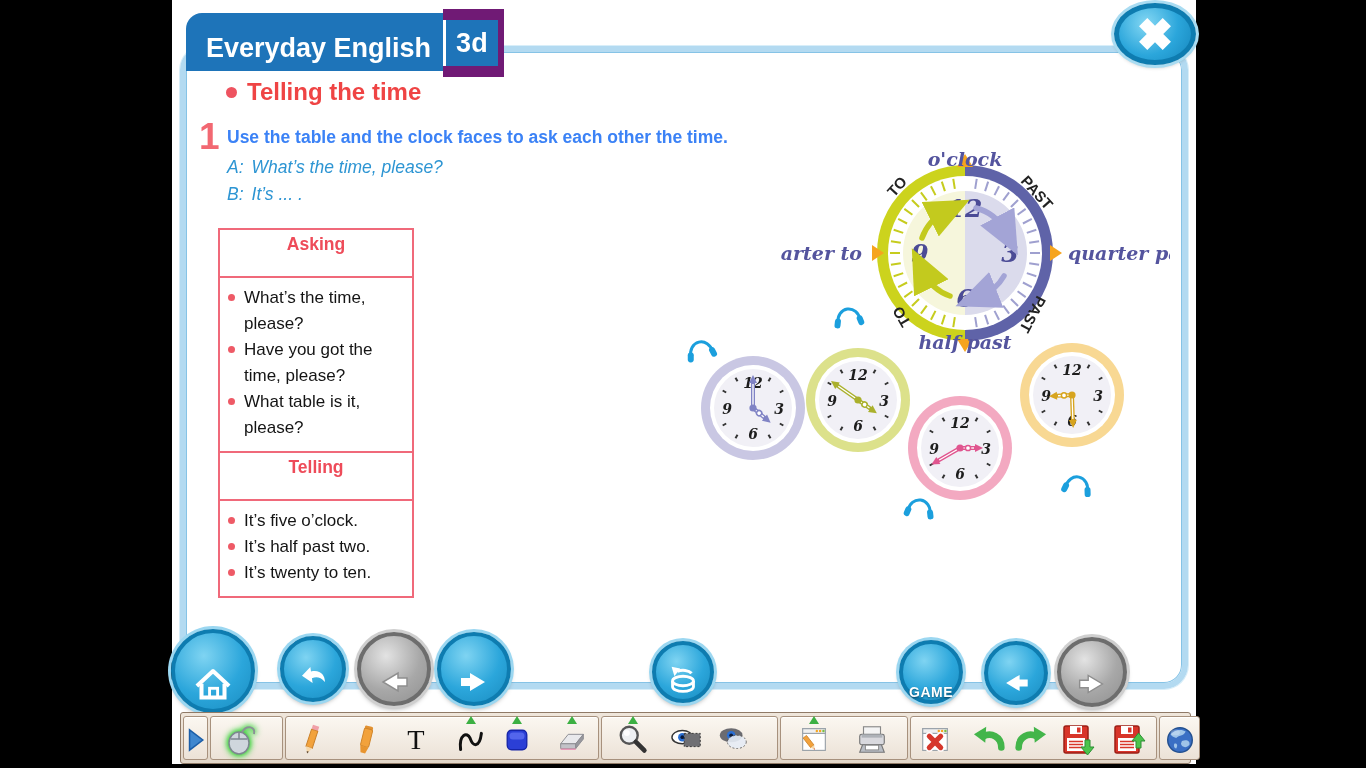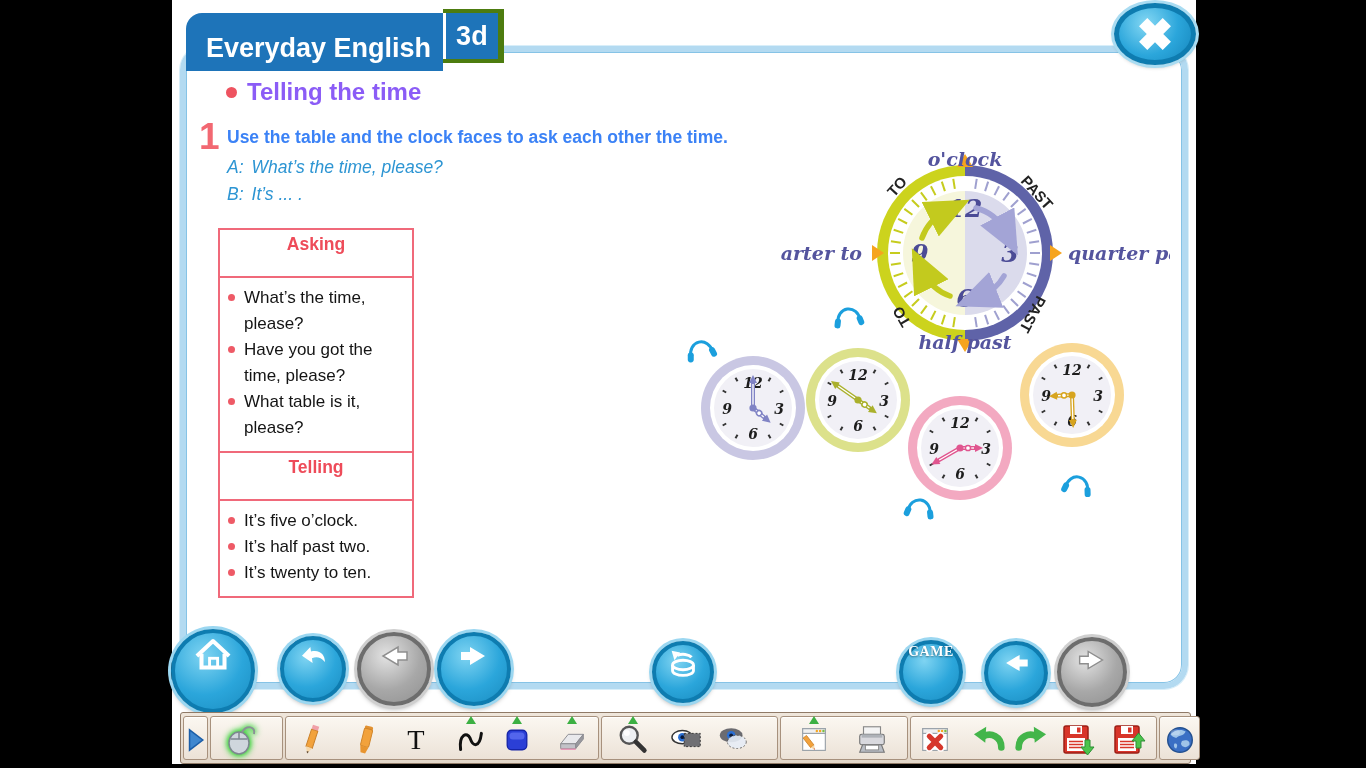--- a/index.html
+++ b/index.html
@@ -3,34 +3,34 @@
 <meta charset="utf-8">
 <style>
   html,body{margin:0;padding:0;background:#000;width:1366px;height:768px;overflow:hidden;
     font-family:"Liberation Sans",sans-serif;}
   #app{position:absolute;left:171px;top:0;width:1024px;height:764px;background:#fff;
     border-left:1px solid #000;border-right:1px solid #000;}
   
   .tab{position:absolute;left:14px;top:8px;display:flex;align-items:flex-start;z-index:6;}
   .tab-main{margin-top:5px;height:46px;line-height:46px;background:#1e74b9;border-radius:16px 0 0 0;
     color:#fff;font-weight:bold;font-size:27px;padding:12px 12px 0 20px;white-space:nowrap;}
-  .tab-mod-wrap{margin-top:1px;height:54px;background:#4d7c0f;padding:4px 6px 4px 0;box-sizing:border-box;
+  .tab-mod-wrap{margin-top:1px;height:68px;background:#701a75;padding:4px 6px 4px 0;box-sizing:border-box;
     display:flex;align-items:center;}
   .tab-mod{height:46px;line-height:46px;background:#1e74b9;border-left:3px solid #fff;color:#fff;
     font-weight:bold;font-size:27px;padding:0 10px;}
   
   .close-btn{position:absolute;right:0;top:3px;width:82px;height:62px;border-radius:50%;z-index:9;
     background:radial-gradient(circle at 38% 30%,#85d8f4,#2ba6db 55%,#1687bd);
     border:5px solid #0e7cb0;box-shadow:0 0 0 3px #a9dcf2,0 2px 4px rgba(0,0,0,.3);
     display:flex;align-items:center;justify-content:center;box-sizing:border-box;cursor:pointer;}
   
   .panel{position:absolute;left:8px;top:46px;width:996px;height:631px;border-radius:24px;
     border:6px solid #b3daf1;box-shadow:0 0 0 1px #d8eef9,inset 0 0 0 1px #86c3e6;z-index:1;}
   
-  .topic{position:absolute;left:54px;top:78px;font-size:24px;font-weight:bold;color:#8b5cf6;z-index:2;}
+  .topic{position:absolute;left:54px;top:78px;font-size:24px;font-weight:bold;color:#ef4444;z-index:2;}
   .topic .bdot{display:inline-block;width:11px;height:11px;border-radius:50%;background:#ee5360;
     margin-right:10px;vertical-align:2px;}
   .ex-num{position:absolute;left:27px;top:116px;font-size:37px;font-weight:bold;color:#f26872;z-index:2;}
   .instruction{position:absolute;left:55px;top:127px;font-size:17.5px;font-weight:bold;color:#3b82f6;z-index:2;}
   .dialogue{position:absolute;left:55px;top:154px;font-size:17.5px;font-style:italic;color:#2d95d3;
     line-height:27px;z-index:2;}
   .dialogue .spk{margin-right:8px;}
   
   .qtable{position:absolute;left:46px;top:228px;width:196px;border:2px solid #f0697a;background:#fff;
     box-sizing:border-box;z-index:2;}
@@ -39,22 +39,22 @@
   .qt-head.top{border-top:2px solid #f0697a;}
   .qt-body{padding:7px 4px 10px 8px;}
   .qt-item{display:flex;font-size:17px;line-height:26px;color:#141414;}
   .qt-item .dot{flex:0 0 16px;padding-top:9px;}
   .qt-item .dot i{display:block;width:7px;height:7px;border-radius:50%;background:#ee5a66;}
   .qt-item .txt{white-space:pre-line;}
   
   .bigclock{position:absolute;left:608px;top:146px;z-index:2;}
   .smallclocks{position:absolute;left:508px;top:300px;z-index:2;}
   
-  .btn{position:absolute;border-radius:50%;display:flex;align-items:flex-start;justify-content:center;
-    box-sizing:border-box;z-index:7;cursor:pointer;font-family:Liberation Serif, serif;}
+  .btn{position:absolute;border-radius:50%;display:flex;align-items:flex-end;justify-content:center;
+    box-sizing:border-box;z-index:7;cursor:pointer;}
   .btn.blue{background:radial-gradient(circle at 38% 30%,#7fd4f2,#2ba6db 55%,#1a8cc0);
     border:4px solid #0e7cb0;box-shadow:0 0 0 3px #9bd7f1,0 3px 5px rgba(0,0,0,.35);}
   .btn.gray{background:radial-gradient(circle at 38% 30%,#e3e3e3,#a8a8a8 55%,#909090);
     border:4px solid #6d6d6d;box-shadow:0 0 0 3px #cfcfcf,0 3px 5px rgba(0,0,0,.35);}
   .game-label{color:#fff;font-weight:bold;font-size:14px;letter-spacing:.5px;
     text-shadow:0 1px 2px rgba(0,0,0,.45);}
   
   .toolbar{position:absolute;left:8px;top:712px;width:1011px;height:52px;
     background:linear-gradient(#efe6db,#e2d6c8);border:1px solid #8f7a67;border-radius:3px;
     box-sizing:border-box;z-index:8;}

